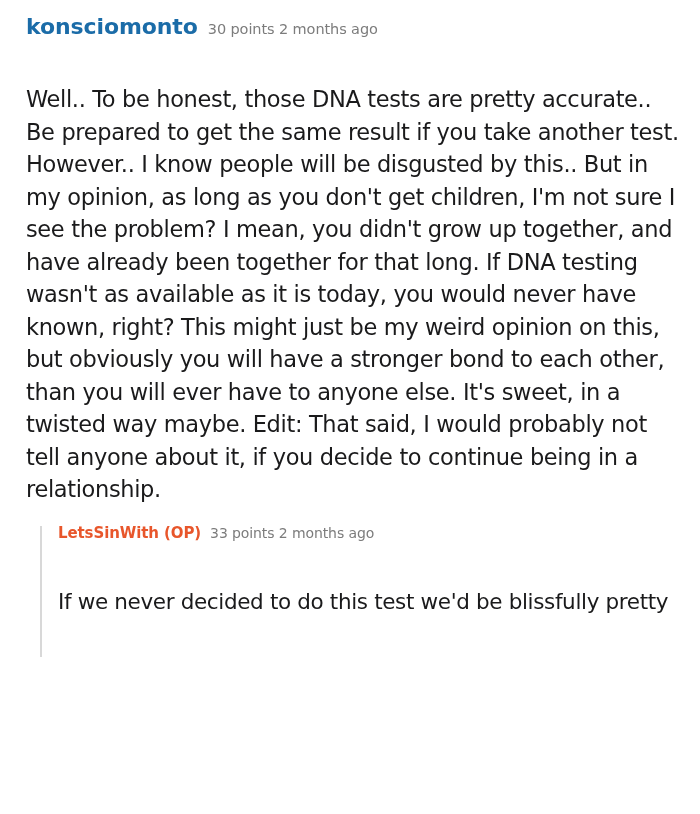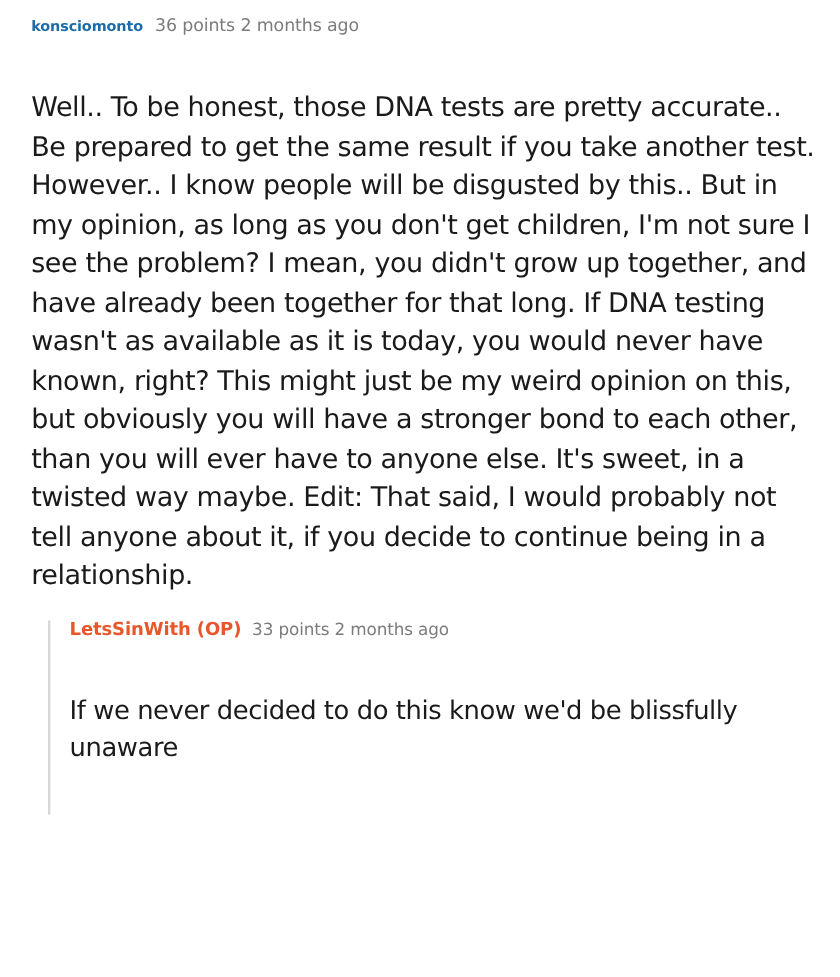--- a/index.html
+++ b/index.html
@@ -29,21 +29,21 @@
   }
 
   .comment-header {
     display: flex;
     align-items: baseline;
     gap: 10px;
     margin-bottom: 8px;
   }
 
   .author {
-    font-size: 12px;
+    font-size: 22px;
     font-weight: bold;
     color: #1b6ca8;
     letter-spacing: -0.1px;
   }
   .author.op {
     color: #e8562b;
   }
 
   .meta {
     font-size: 14.5px;
@@ -98,26 +98,26 @@
   }
 </style>
 </head>
 <body>
 
 <div class="thread">
 
   <div class="comment">
     <div class="comment-header">
       <span class="author">konsciomonto</span>
-      <span class="meta">36 points 2 months ago</span>
+      <span class="meta">30 points 2 months ago</span>
     </div>
     <div class="body-text">Well.. To be honest, those DNA tests are pretty accurate.. Be prepared to get the same result if you take another test. However.. I know people will be disgusted by this.. But in my opinion, as long as you don't get children, I'm not sure I see the problem? I mean, you didn't grow up together, and have already been together for that long. If DNA testing wasn't as available as it is today, you would never have known, right? This might just be my weird opinion on this, but obviously you will have a stronger bond to each other, than you will ever have to anyone else. It's sweet, in a twisted way maybe. Edit: That said, I would probably not tell anyone about it, if you decide to continue being in a relationship.</div>
   </div>
 
   <div class="reply">
     <div class="comment-header">
       <span class="author op">LetsSinWith (OP)</span>
       <span class="meta">33 points 2 months ago</span>
     </div>
-    <div class="body-text">If we never decided to do this know we'd be blissfully unaware</div>
+    <div class="body-text">If we never decided to do this test we'd be blissfully pretty</div>
   </div>
 
 </div>
 
 </body></html>

